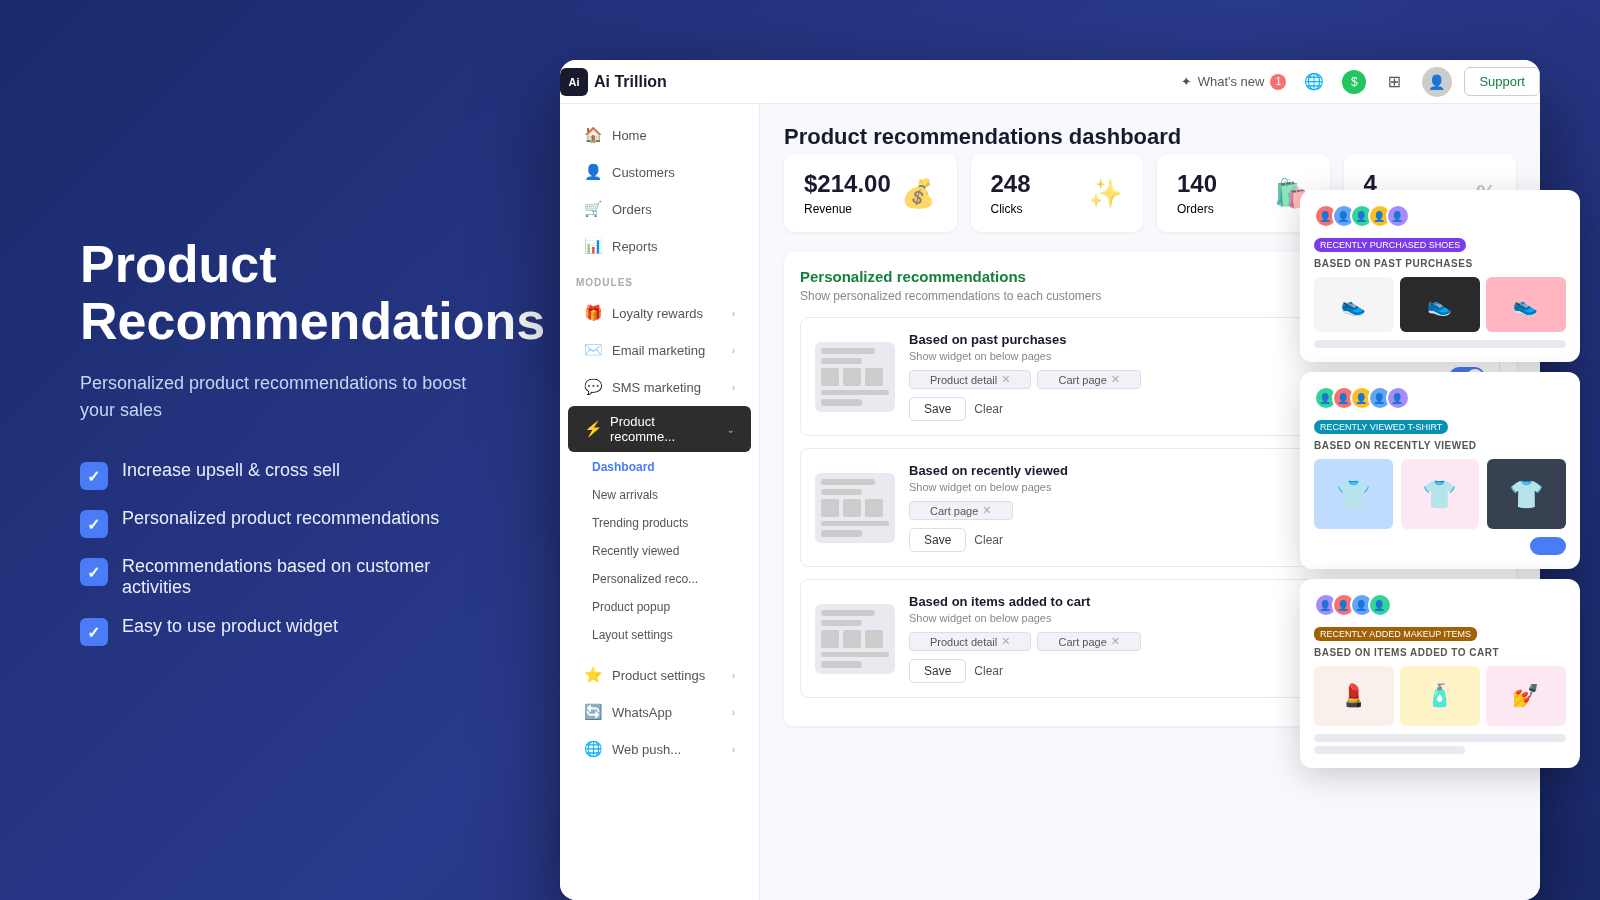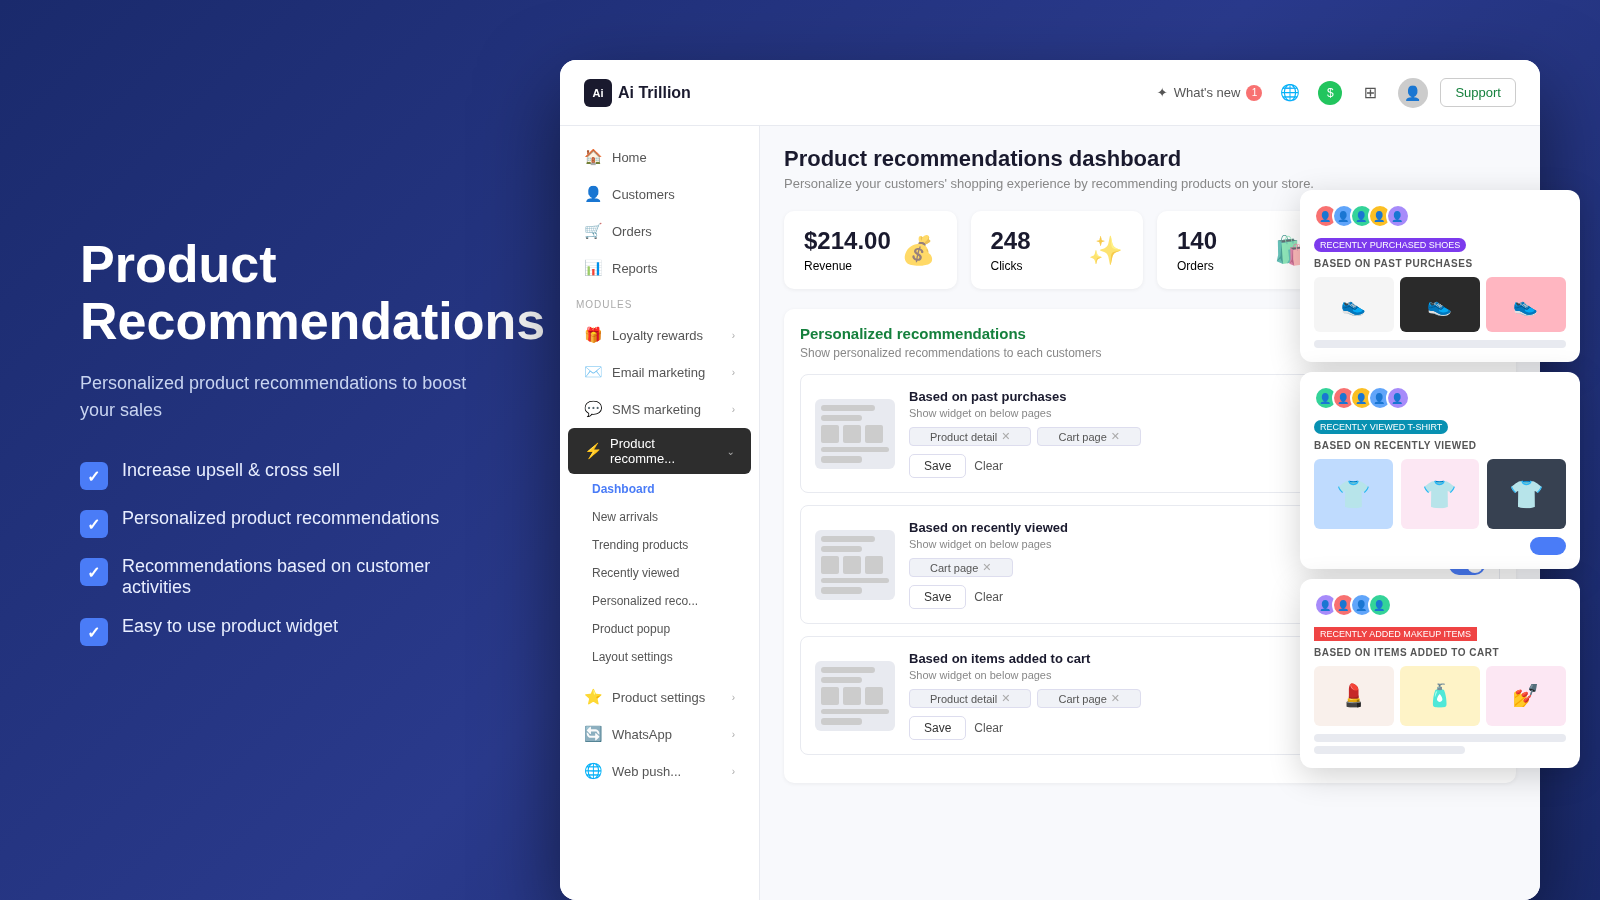--- a/index.html
+++ b/index.html
@@ -70,24 +70,24 @@
       box-shadow: 0 30px 80px rgba(0,0,0,0.5);
       overflow: hidden;
       display: flex;
       flex-direction: column;
       height: 840px;
     }
 
     
     .top-bar {
       background: white;
-      height: 66px;
-      display: flex;
-      align-items: center;
-      padding: 0 24px;
+      height: 44px;
+      display: flex;
+      align-items: center;
+      padding: 0 0;
       border-bottom: 1px solid #e8eaf0;
       flex-shrink: 0;
     }
     .logo-area {
       display: flex;
       align-items: center;
       gap: 6px;
       font-weight: 700;
       font-size: 16px;
       color: #1a1a2e;
@@ -190,21 +190,21 @@
       color: #555;
       cursor: pointer;
       border-radius: 6px;
       margin: 1px 8px;
     }
     .nav-icon { font-size: 15px; width: 18px; text-align: center; }
     .nav-chevron { margin-left: auto; font-size: 10px; color: #aaa; }
 
     .modules-label {
       font-size: 10px;
-      font-weight: 400;
+      font-weight: 700;
       color: #aaa;
       letter-spacing: 1px;
       padding: 12px 16px 6px;
       text-transform: uppercase;
     }
 
     .sub-nav-item {
       padding: 7px 16px 7px 32px;
       font-size: 12px;
       color: #555;
@@ -434,25 +434,25 @@
     .viewed-badge {
       background: #0891b2;
       color: white;
       font-size: 9px;
       padding: 2px 6px;
       border-radius: 10px;
       margin-bottom: 6px;
       display: inline-block;
     }
     .cart-badge {
-      background: #ef4444;
+      background: #a16207;
       color: white;
       font-size: 9px;
       padding: 2px 6px;
-      border-radius: 0;
+      border-radius: 6px;
       margin-bottom: 6px;
       display: inline-block;
     }
 
     .avatar-group {
       display: flex;
       margin-bottom: 6px;
     }
     .avatar-group .av {
       width: 24px;
@@ -637,21 +637,20 @@
         </div>
         <div class="nav-item">
           <span class="nav-icon">🌐</span>
           <span>Web push...</span>
           <span class="nav-chevron">›</span>
         </div>
       </div>
 
       <div class="main-content">
         <h2 class="page-title">Product recommendations dashboard</h2>
-        <p class="page-subtitle">Personalize your customers' shopping experience by recommending products on your store.</p>
 
         <div class="stats-row">
           <div class="stat-card">
             <div>
               <div class="stat-value">$214.00</div>
               <div class="stat-label">Revenue</div>
             </div>
             <div class="stat-icon">💰</div>
           </div>
           <div class="stat-card">

